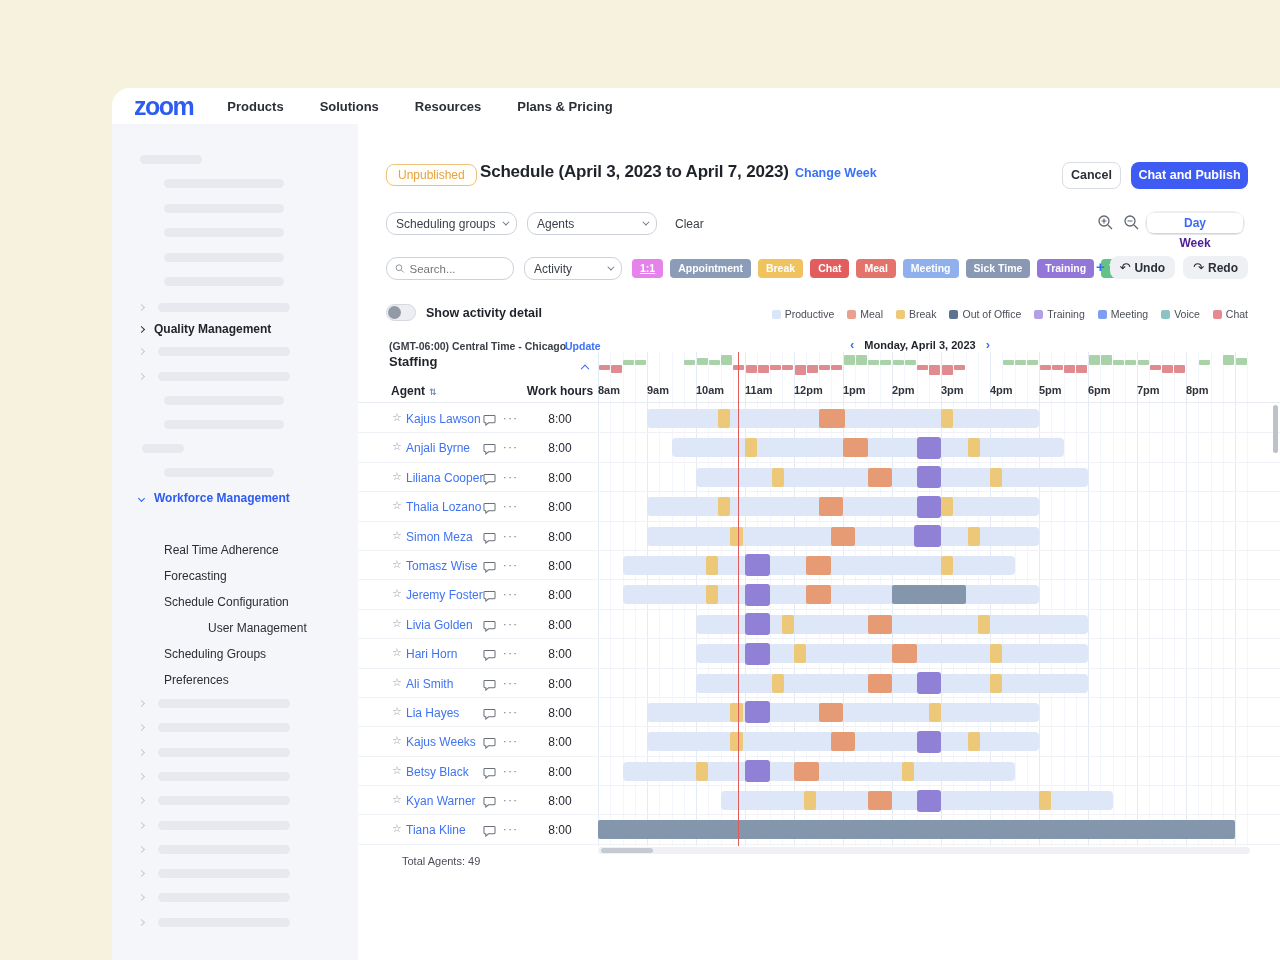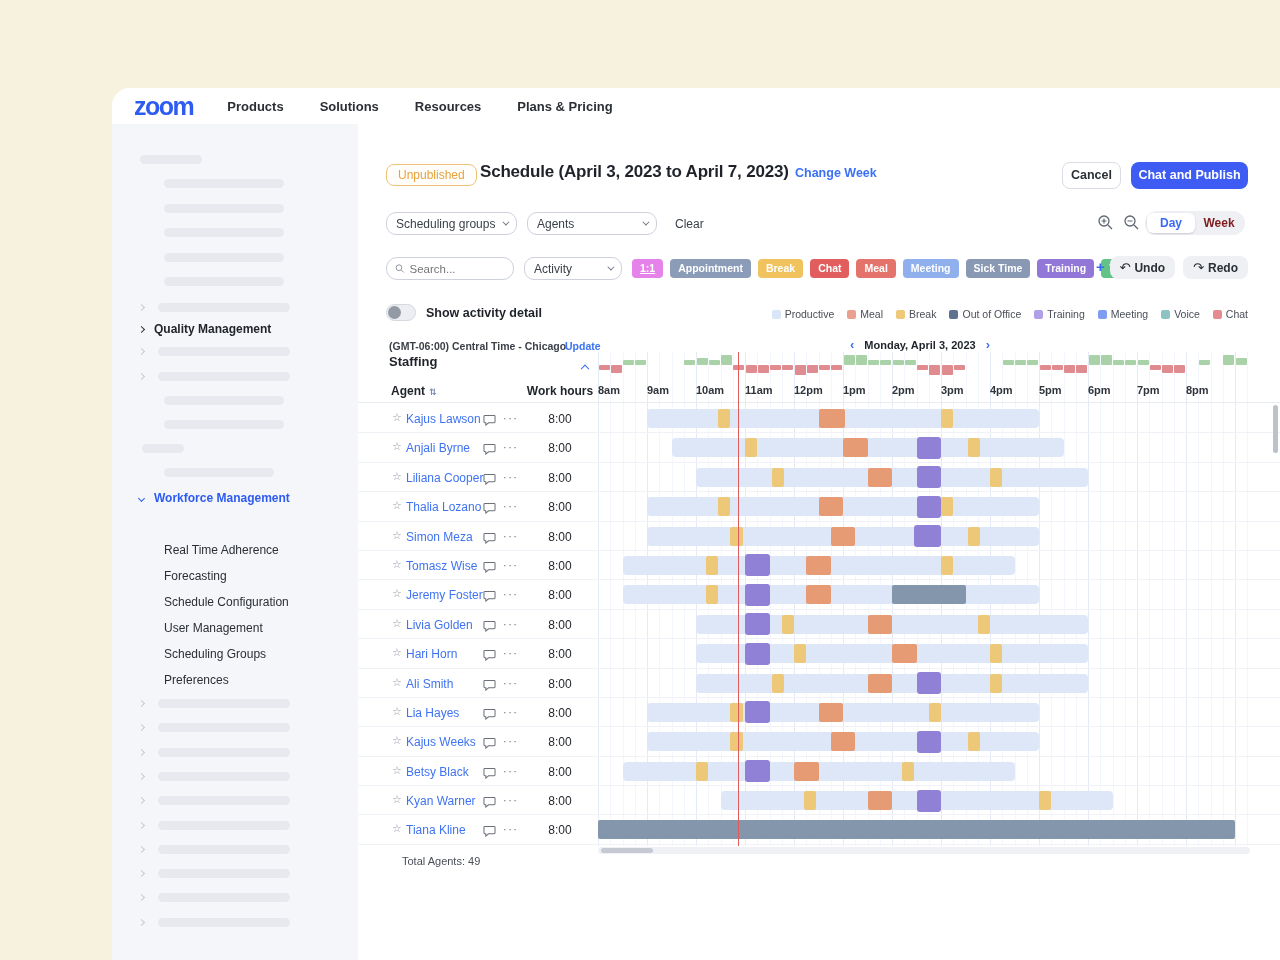--- a/index.html
+++ b/index.html
@@ -46,22 +46,22 @@
   .save-btn { left:773px; top:38px; width:117px; height:27px; line-height:27px; background:#3e5cf3; color:#fff; }
 
   .dd { height:23px; border:1px solid #ccd1db; border-radius:10px; background:#fff; font-size:12px; color:#3a3f47;
         display:flex; align-items:center; padding:0 9px; cursor:pointer; }
   .dd .chev { margin-left:auto; border-color:#6b7280; }
   .dd1 { left:28px; top:88px; width:131px; }
   .dd2 { left:169px; top:88px; width:130px; }
   .clear { left:317px; top:93px; font-size:12px; color:#3a3f47; cursor:pointer; }
   .mag { top:90px; width:17px; height:17px; cursor:pointer; }
   .mag svg { display:block; }
-  .dayweek { left:787px; top:87px; width:100px; height:24px; background:#eef0f3; border-radius:12px; display:flex; padding:2px; }
-  .dw-seg { flex:1; font-size:12px; font-weight:700; text-align:center; line-height:20px; border-radius:6px; cursor:pointer; color:#7f1d1d; }
+  .dayweek { left:787px; top:87px; width:100px; height:24px; background:#eef0f3; border-radius:12px; display:flex; padding:2px;flex-direction:column; }
+  .dw-seg { flex:1; font-size:12px; font-weight:700; text-align:center; line-height:20px; border-radius:6px; cursor:pointer; color:#4c1d95; }
   .dw-seg.sel { background:#fff; color:#3b6af5; box-shadow:0 1px 2px rgba(0,0,0,.15); }
 
   .search { left:28px; top:133px; width:128px; height:23px; border:1px solid #ccd1db; border-radius:11px;
             display:flex; align-items:center; padding:0 8px; }
   .search input { border:0; outline:0; width:100%; font-size:11.5px; color:#555; margin-left:5px; font-family:inherit; background:transparent; }
   .activity-dd { left:166px; top:133px; width:98px; }
   .chips { left:274px; top:135px; display:flex; gap:7px; }
   .chip { height:19px; border-radius:4px; color:#fff; font-size:10.5px; font-weight:600; line-height:19px; padding:0 8px; cursor:pointer; white-space:nowrap; }
   .chip.u { text-decoration:underline; }
   .plus { left:738px; top:134px; color:#3b6af5; font-size:15px; font-weight:700; cursor:pointer; }
@@ -158,21 +158,21 @@
     <div id="sb-items">
         <div class="sb-item" style="top: 413px;">
           <span>Real Time Adherence</span>
         </div>
         <div class="sb-item" style="top: 439px;">
           <span>Forecasting</span>
         </div>
         <div class="sb-item" style="top: 465px;">
           <span>Schedule Configuration</span>
         </div>
-        <div class="sb-item" style="top: 491px;">
+        <div class="sb-item" style="top: 491px; margin-left: 44px;">
           <span>User Management</span>
         </div>
         <div class="sb-item" style="top: 517px;">
           <span>Scheduling Groups</span>
         </div>
         <div class="sb-item" style="top: 543px;">
           <span>Preferences</span>
         </div>
       </div>
     <div id="sk-bottom">

